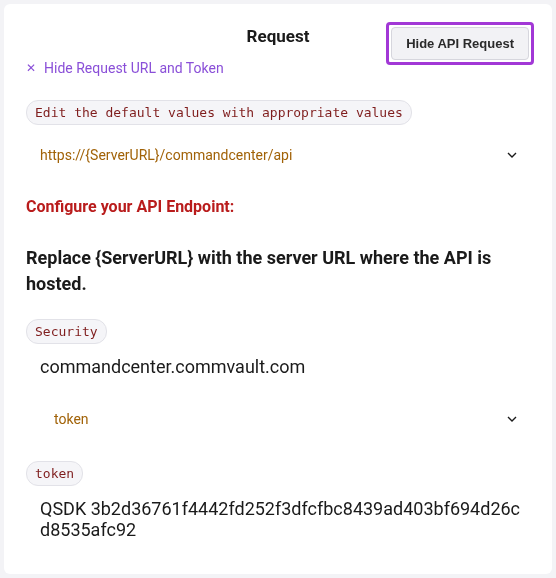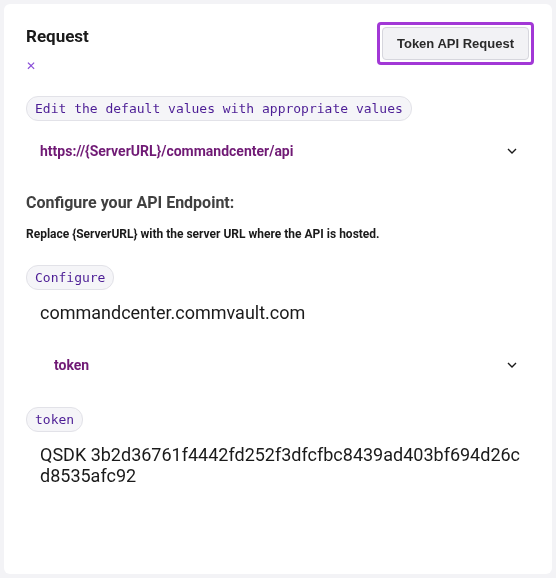--- a/index.html
+++ b/index.html
@@ -20,21 +20,21 @@
       padding: 0;
       width: 100%;
       height: 100%;
       position: relative;
     }
     .panel-inner {
       padding: 22px 22px 22px 22px;
     }
     .header-row {
       display: flex;
-      justify-content: flex-start;
+      justify-content: center;
       align-items: center;
       margin-bottom: 14px;
     }
     .panel-title {
       font-size: 17px;
       font-weight: 700;
       color: #1a1a1a;
     }
     .send-btn-highlight {
       border: 3px solid #a238d6;
@@ -68,52 +68,51 @@
       line-height: 1;
     }
     .pill-label {
       display: inline-block;
       background: #f5f5f8;
       border: 1px solid #e2e2e8;
       border-radius: 12px;
       padding: 4px 8px;
       font-family: ui-monospace, SFMono-Regular, Menlo, Consolas, monospace;
       font-size: 13px;
-      color: #4c1d95;
+      color: #7f1d1d;
       margin-bottom: 12px;
     }
     .dropdown-row {
       display: flex;
       justify-content: space-between;
       align-items: center;
       padding: 10px 10px 10px 14px;
       margin-bottom: 24px;
       cursor: pointer;
     }
     .dropdown-value {
       font-size: 14px;
-      color: #701a75;
-      font-weight: bold;
+      color: #a16207;
     }
     .chevron {
       width: 16px;
       height: 16px;
       flex-shrink: 0;
       stroke: #1a1a1a;
       stroke-width: 2;
       fill: none;
     }
     .section-heading {
       font-size: 16px;
       font-weight: 700;
-      color: #404040;
-      margin-bottom: 14px;
+      color: #b91c1c;
+      margin-bottom: 29px;
     }
     .instruction-text {
-      font-size: 12px;
+      font-size: 18px;
       font-weight: 700;
       color: #1a1a1a;
       line-height: 1.45;
       margin-bottom: 22px;
     }
     .value-text {
       font-size: 18px;
       color: #1a1a1a;
       padding-left: 14px;
       margin-bottom: 24px;
@@ -130,41 +129,42 @@
 <body>
 
 <div class="panel">
   <div class="panel-inner">
 
     <div class="header-row">
       <div class="panel-title">Request</div>
     </div>
 
     <div class="send-btn-highlight">
-      <button class="send-btn">Token API Request</button>
+      <button class="send-btn">Hide API Request</button>
     </div>
 
     <div class="hide-link">
       <span class="x-icon">✕</span>
+      <span>Hide Request URL and Token</span>
     </div>
 
     <div class="pill-label">Edit the default values with appropriate values</div>
 
     <div class="dropdown-row">
       <span class="dropdown-value">https://{ServerURL}/commandcenter/api</span>
       <svg class="chevron" viewBox="0 0 24 24">
         <polyline points="6 9 12 15 18 9"></polyline>
       </svg>
     </div>
 
     <div class="section-heading">Configure your API Endpoint:</div>
 
     <div class="instruction-text">Replace {ServerURL} with the server URL where the API is hosted.</div>
 
-    <div class="pill-label">Configure</div>
+    <div class="pill-label">Security</div>
     <div class="value-text">commandcenter.commvault.com</div>
 
     <div class="dropdown-row">
       <span class="dropdown-value dropdown-value-indent">token</span>
       <svg class="chevron" viewBox="0 0 24 24">
         <polyline points="6 9 12 15 18 9"></polyline>
       </svg>
     </div>
 
     <div class="pill-label">token</div>

